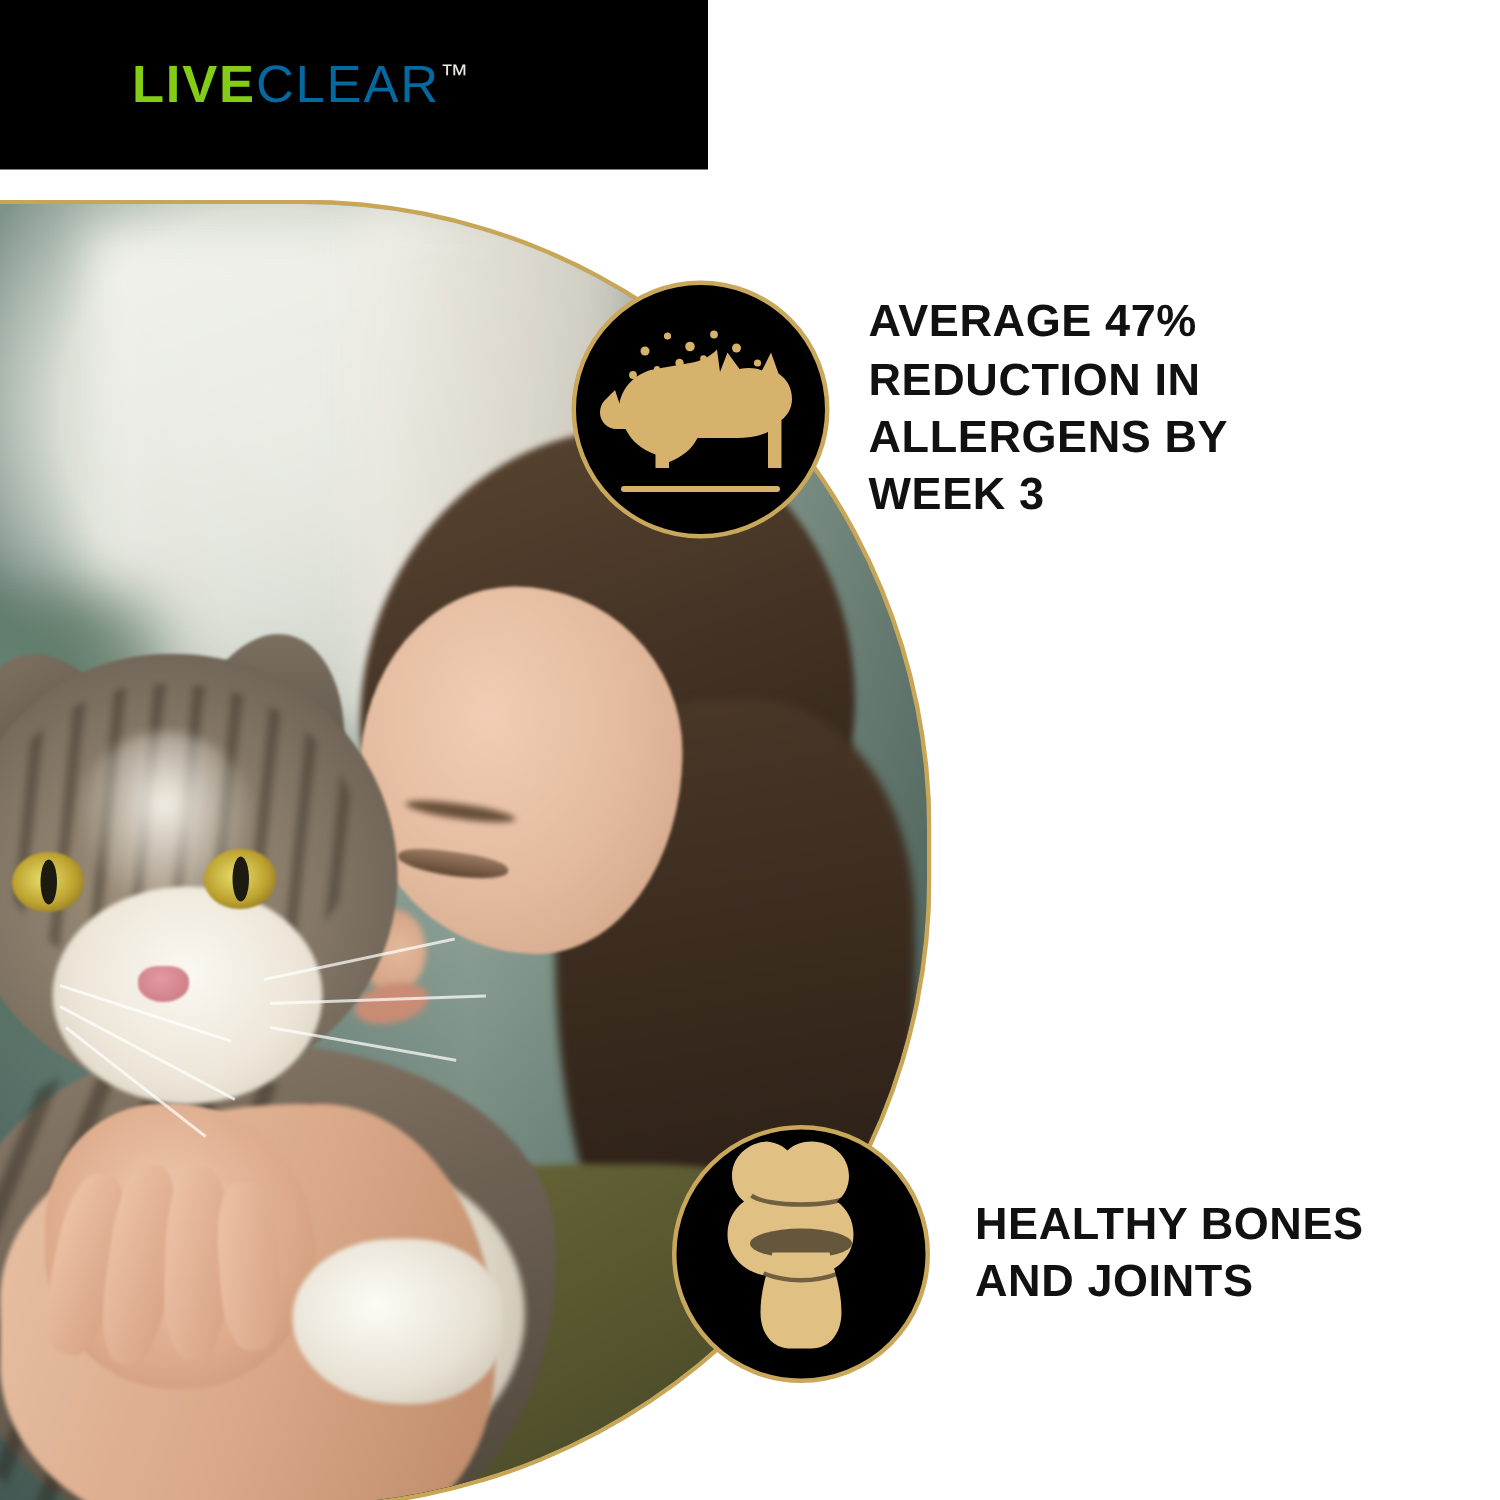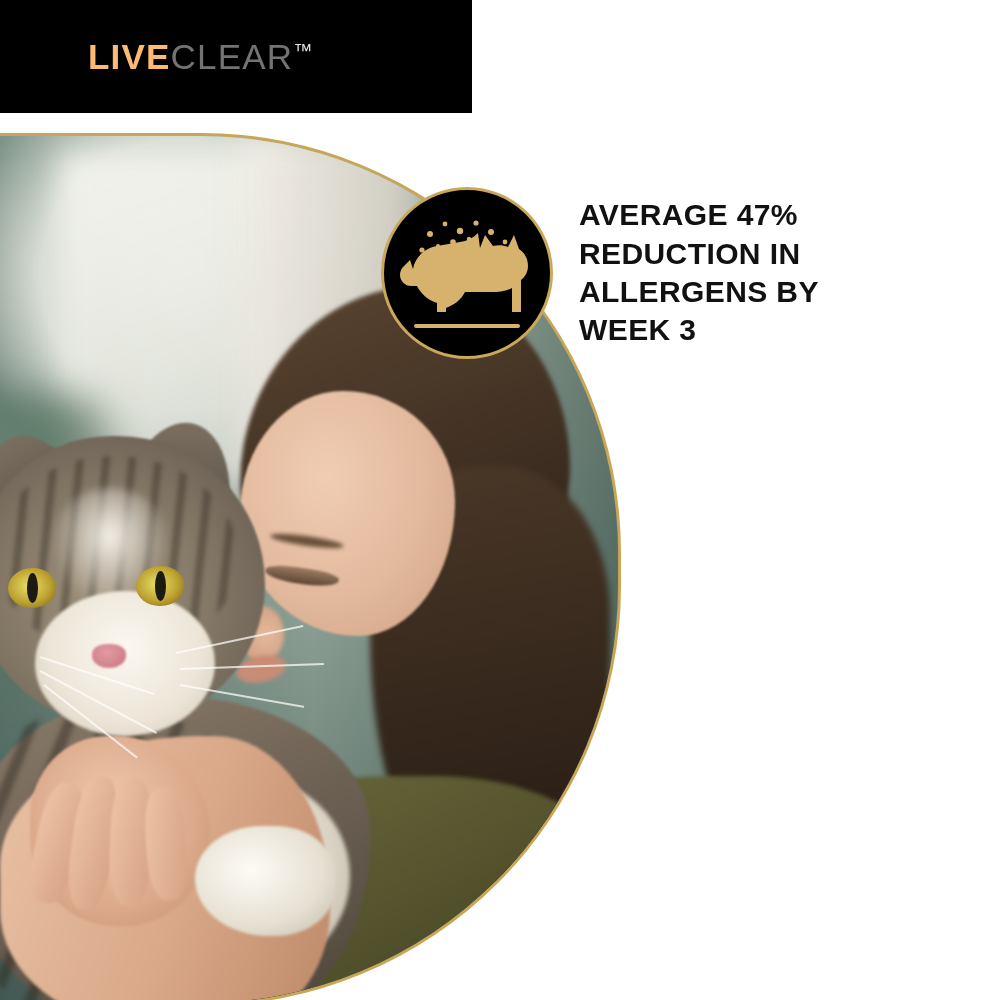--- a/index.html
+++ b/index.html
@@ -34,25 +34,25 @@
     z-index: 2;
   }
   .brand {
     margin-left: 88px;
     font-size: 35px;
     letter-spacing: 1.2px;
     line-height: 1;
     white-space: nowrap;
   }
   .brand .live {
-    color: #fdba74;
+    color: #84cc16;
     font-weight: bold;
   }
   .brand .clear {
-    color: #737373;
+    color: #0369a1;
     font-weight: normal;
   }
   .brand .tm {
     color: #e9e6e0;
     font-size: 19px;
     vertical-align: top;
     position: relative;
     top: 2px;
   }
   .header-right {
@@ -483,14 +483,30 @@
         <rect x="30" y="134" width="106" height="4" rx="2" fill="#d6b26c"></rect>
       </svg>
     </div>
     <div class="benefit-text">AVERAGE 47%
 REDUCTION IN
 ALLERGENS BY
 WEEK 3</div>
   </div>
 
 
+  <div class="benefit benefit-3">
+    <div class="badge">
+      <svg width="166" height="166" viewBox="0 0 166 166" aria-hidden="true">
+
+        <path fill="#e0c183" d="M62 8 c-14 0 -25 10 -25 23 0 7 3 13 8 17 -7 5 -11 13 -11 22 0 16 14 28 32 28 l20 0 c18 0 32 -12 32 -28 0 -9 -4 -17 -11 -22 5 -4 8 -10 8 -17 0 -13 -11 -23 -25 -23 -6 0 -12 2 -16 6 -4 -4 -10 -6 -16 -6 z"></path>
+
+        <ellipse cx="83" cy="76" rx="34" ry="10" fill="#000000" opacity=".55"></ellipse>
+
+        <path fill="#e0c183" d="M64 82 l38 0 c4 14 8 26 8 40 0 14 -8 24 -20 24 l-14 0 c-12 0 -20 -10 -20 -24 0 -14 4 -26 8 -40 z"></path>
+
+        <path fill="none" stroke="#000000" stroke-width="3" opacity=".5" d="M50 44 c10 8 56 8 66 0 M58 96 c16 6 34 6 50 0"></path>
+      </svg>
+    </div>
+    <div class="benefit-text">HEALTHY BONES
+AND JOINTS</div>
+  </div>
 
 </div>
 
 </body></html>

